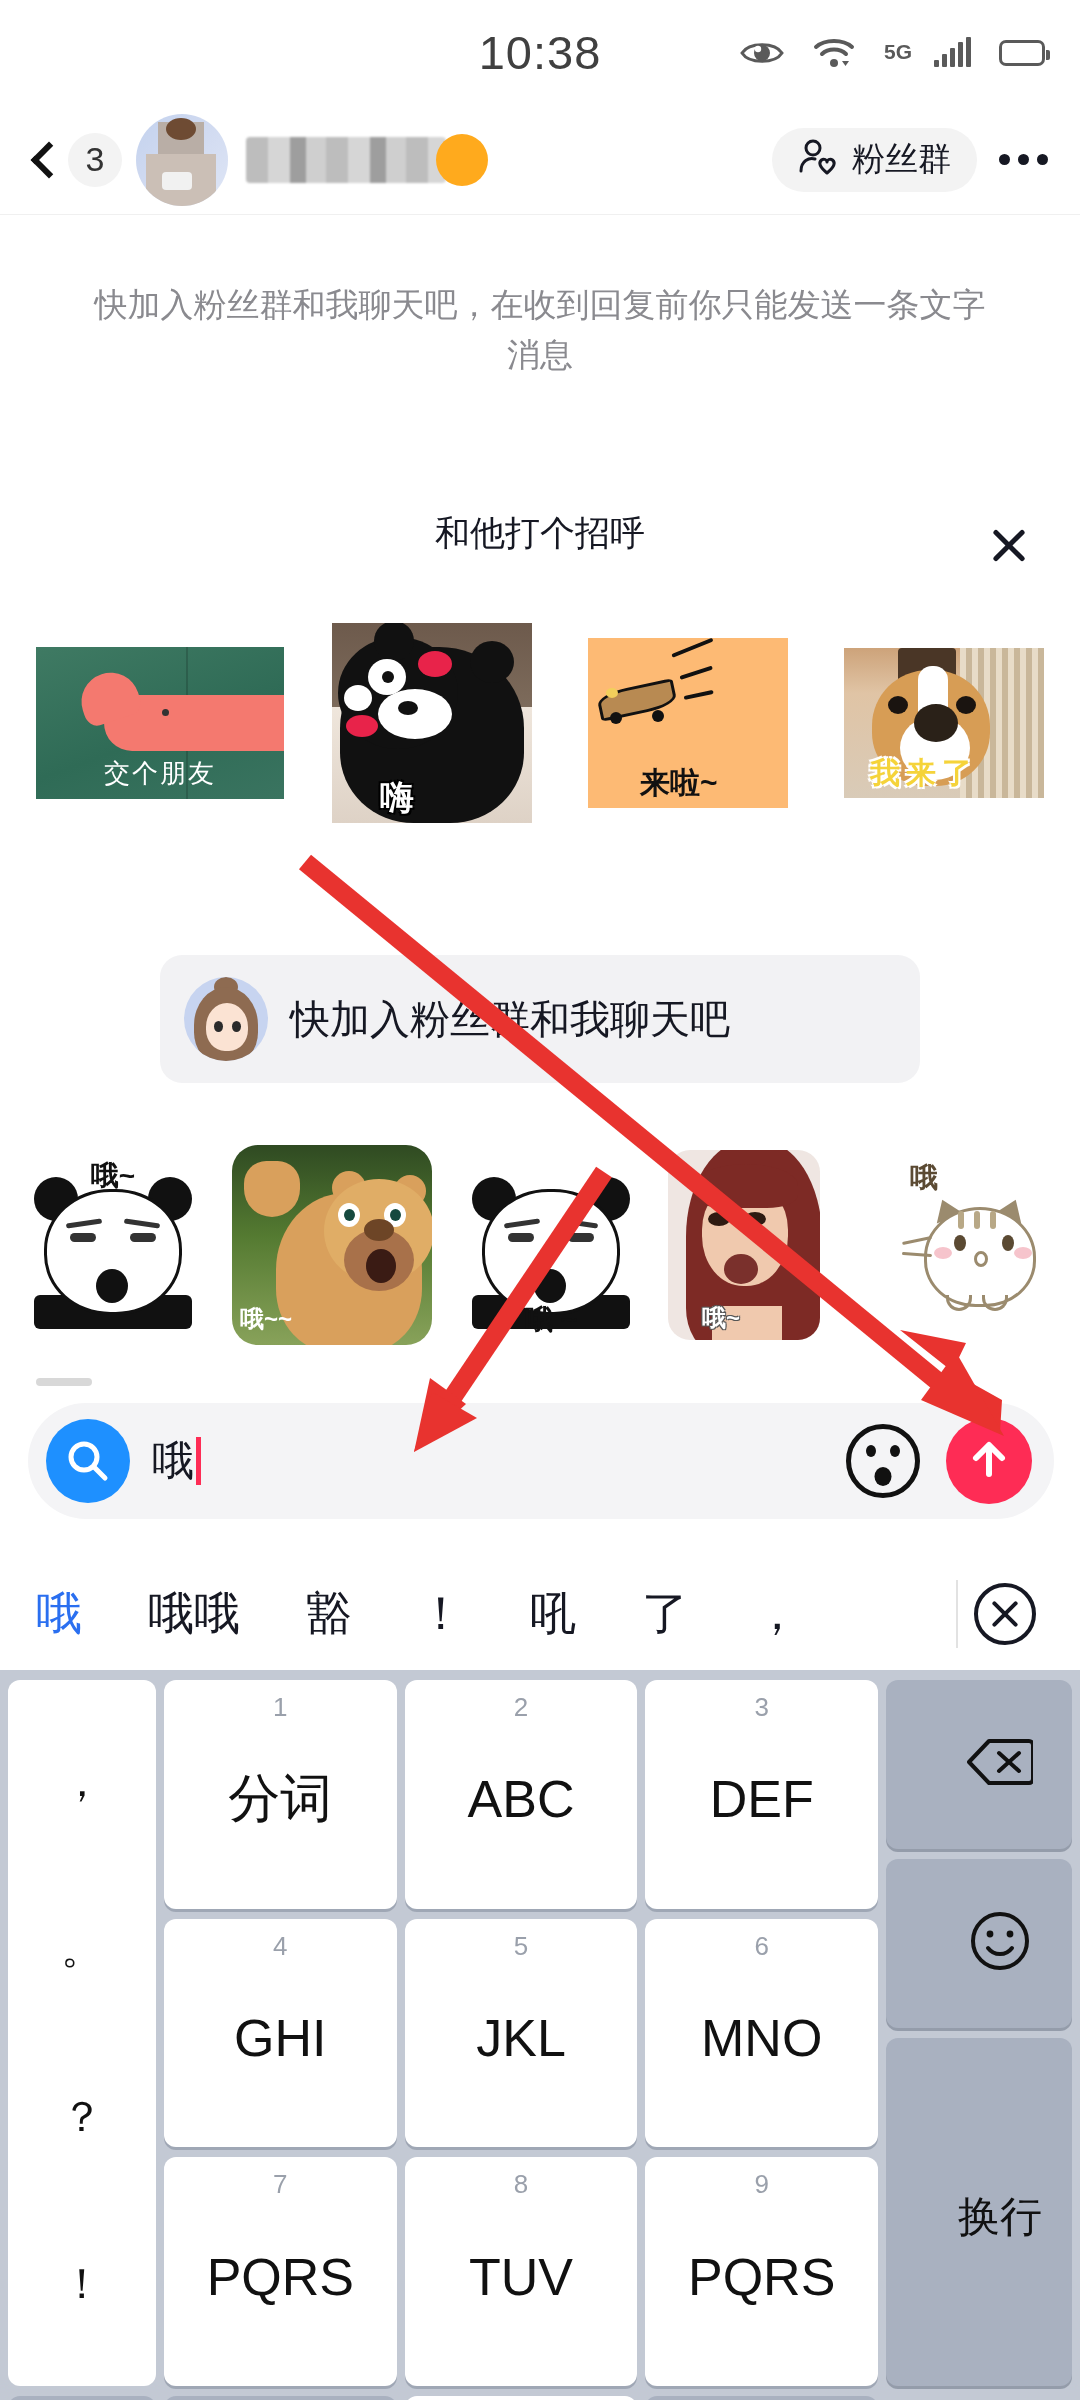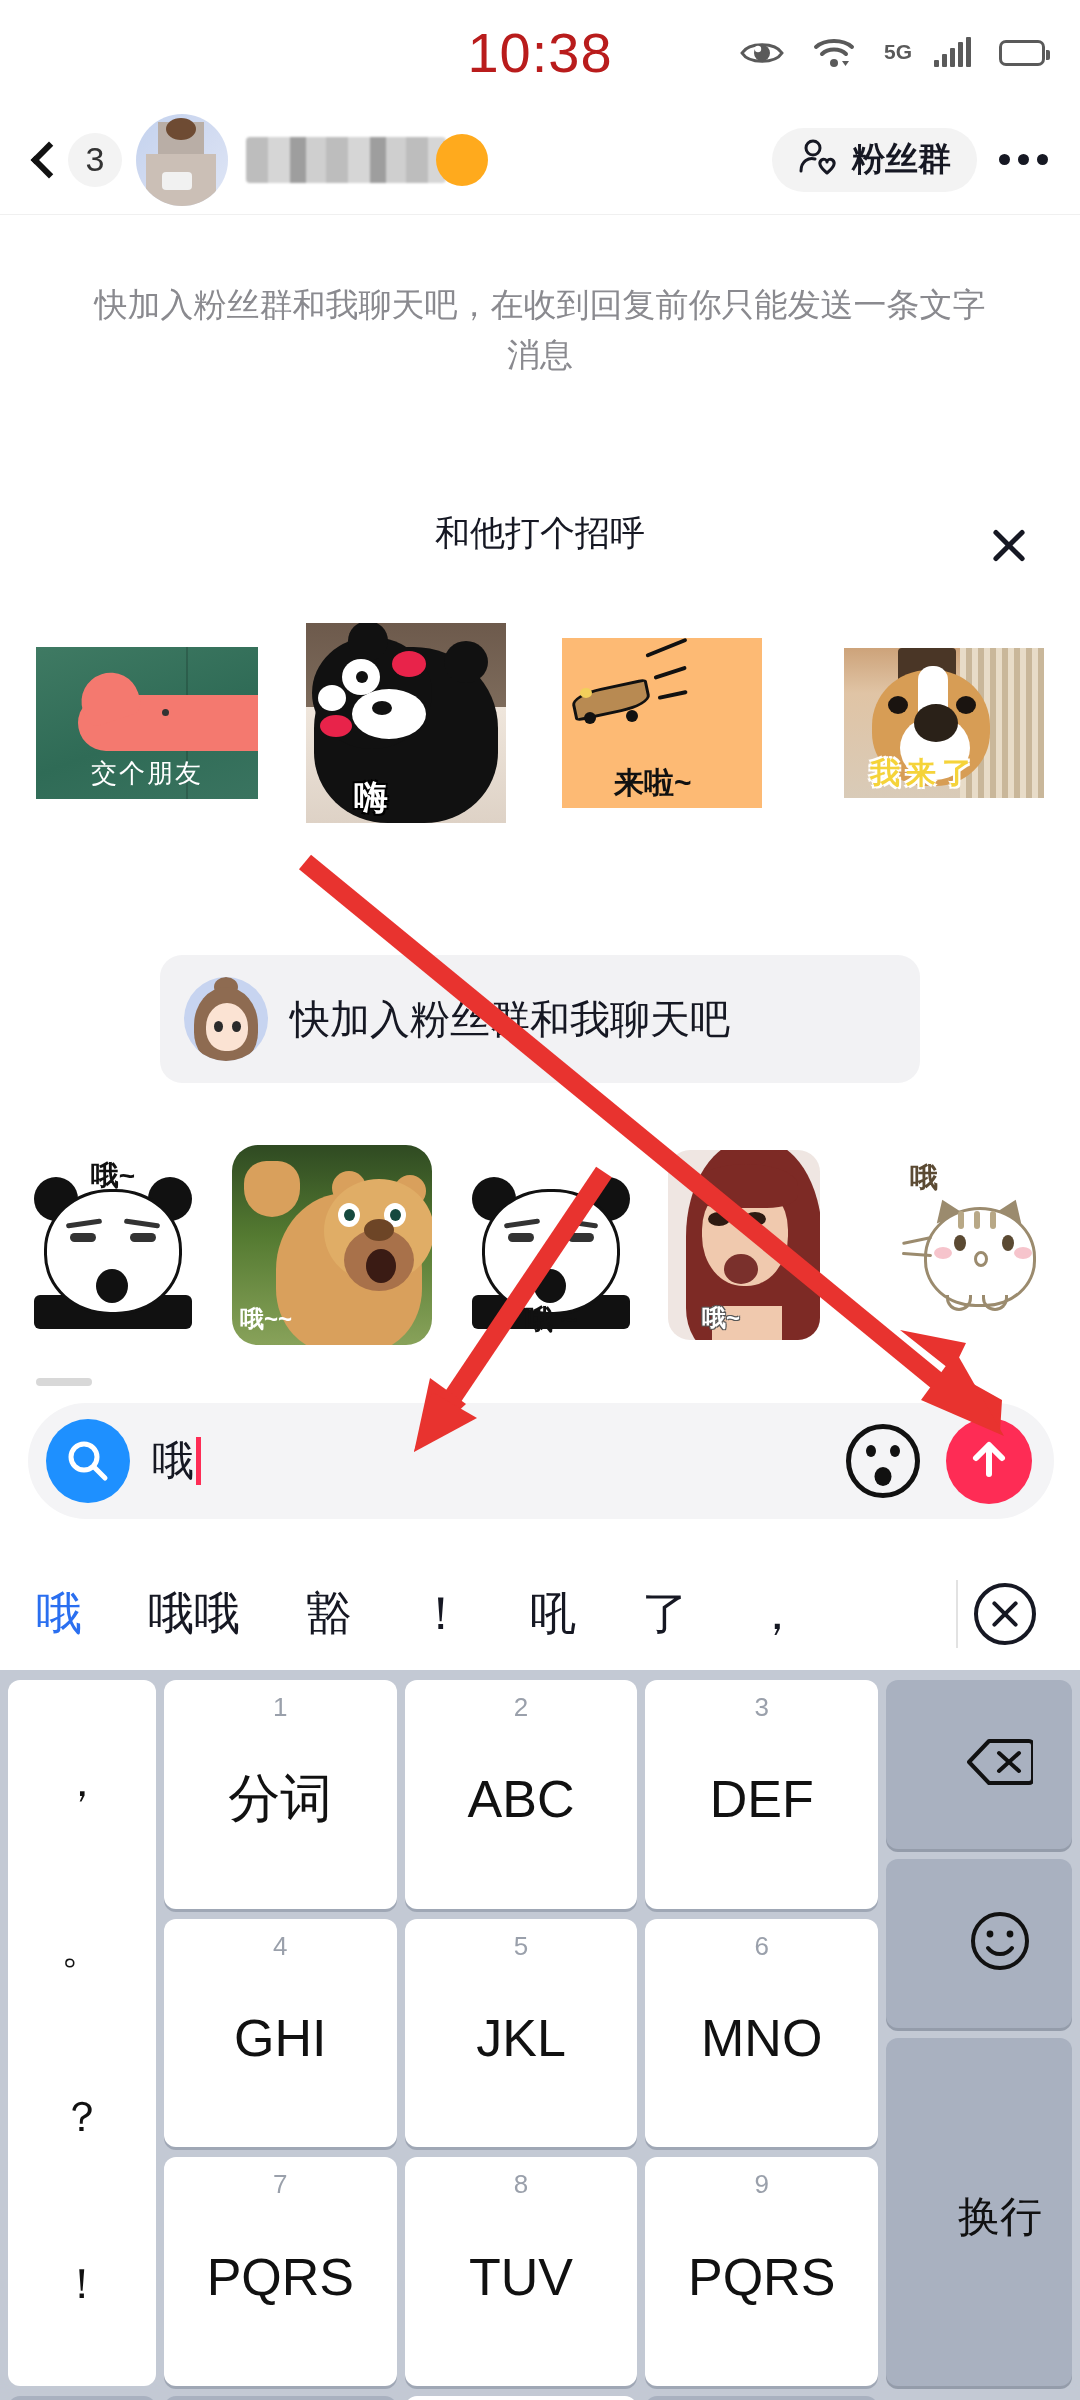--- a/index.html
+++ b/index.html
@@ -9,21 +9,21 @@
     background: #ffffff; overflow: hidden;
   }
   #app { position: relative; width: 1080px; height: 2400px; background:#fff; }
 
   
   .statusbar {
     position: absolute; top: 0; left: 0; width: 1080px; height: 105px;
     display: flex; align-items: center; justify-content: center;
   }
   .status-time {
-    font-size: 56px; color: #b91c1c; letter-spacing: 1px;
+    font-size: 47px; color: #404040; letter-spacing: 1px;
     font-family: "Liberation Sans", sans-serif;
   }
   .status-right {
     position: absolute; right: 35px; top: 50%; transform: translateY(-50%);
     display: flex; align-items: center; gap: 28px;
   }
   .si { display:flex; align-items:center; justify-content:center; }
   .fiveg { font-size: 21px; color:#5a5a5a; font-weight:700; margin-right:-6px; align-self:flex-start; margin-top:4px;}
   .bars { display:flex; align-items:flex-end; gap:3px; height:28px;}
   .bars i { display:block; width:5px; background:#5a5a5a; border-radius:1px; }
@@ -63,21 +63,21 @@
     border-radius:4px; filter: blur(1.2px);
   }
   .badge-orange{
     width:52px; height:52px; border-radius:50%; background:#FFAA1D;
     margin-left:-10px; align-self:center; filter: blur(0.5px);
     display:flex;align-items:center;justify-content:center;color:#fff;font-size:26px;
   }
   .header-spacer{ flex:1; }
   .fans-btn{
     height:64px; padding:0 26px; border-radius:32px; background:#f3f3f3;
-    display:flex; align-items:center; gap:12px;font-weight:bold;
+    display:flex; align-items:center; gap:12px;
   }
   .fans-btn .lbl{ font-size:33px; color:#161823; }
   .dots{ display:flex; gap:8px; margin-left:22px; margin-right:4px;}
   .dots i{ width:11px; height:11px; border-radius:50%; background:#161823; display:block;}
 
   
   .notice{
     position:absolute; top:280px; left:0; width:1080px;
     text-align:center; color:#8a8a8f; font-size:33px; line-height:1.5;
     padding: 0 90px;
@@ -100,21 +100,21 @@
   .greet-close::before{ transform: rotate(45deg); }
   .greet-close::after{ transform: rotate(-45deg); }
 
   .sticker-row-1{
     position:absolute; top:608px; left:0; width:1080px; height:230px;
     display:flex; align-items:center; padding:0 36px; gap:0;
   }
   .st{ position:relative; flex-shrink:0; }
 
   
-  .st1{ width:222px; height:152px; background:linear-gradient(160deg,#3f7a63 0%,#2f6b56 55%,#3a7460 100%); overflow:hidden;}
+  .st1{ width:248px; height:152px; background:linear-gradient(160deg,#3f7a63 0%,#2f6b56 55%,#3a7460 100%); overflow:hidden;}
   .st1 .arm{
     position:absolute; right:-10px; top:48px; width:190px; height:56px;
     background:#f4796f; border-radius:40px 6px 6px 40px;
   }
   .st1 .thumb{
     position:absolute; left:44px; top:26px; width:58px; height:48px;
     background:#f4796f; border-radius:50% 50% 20% 20%/ 60% 60% 30% 30%;
     transform: rotate(-18deg);
   }
   .st1 .dot{ position:absolute; left:126px; top:62px; width:7px; height:7px; background:#333; border-radius:50%;}

